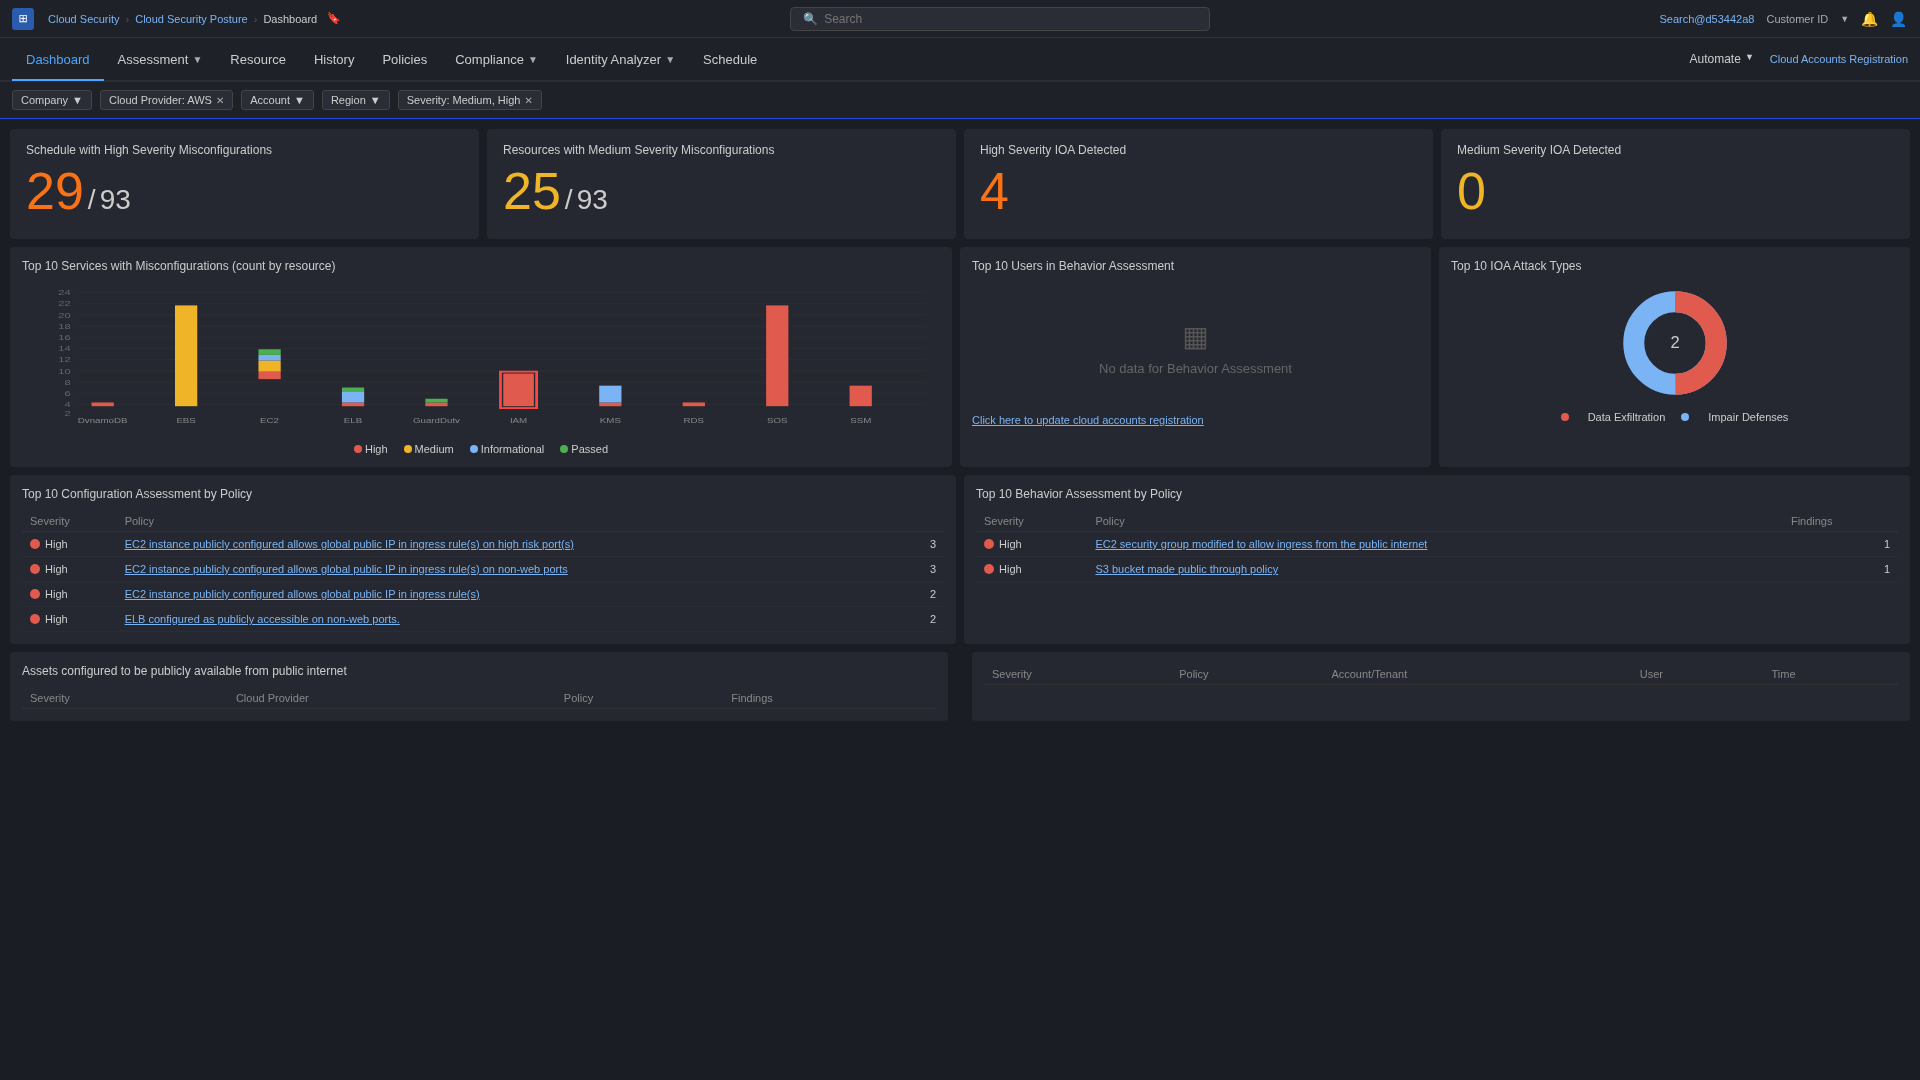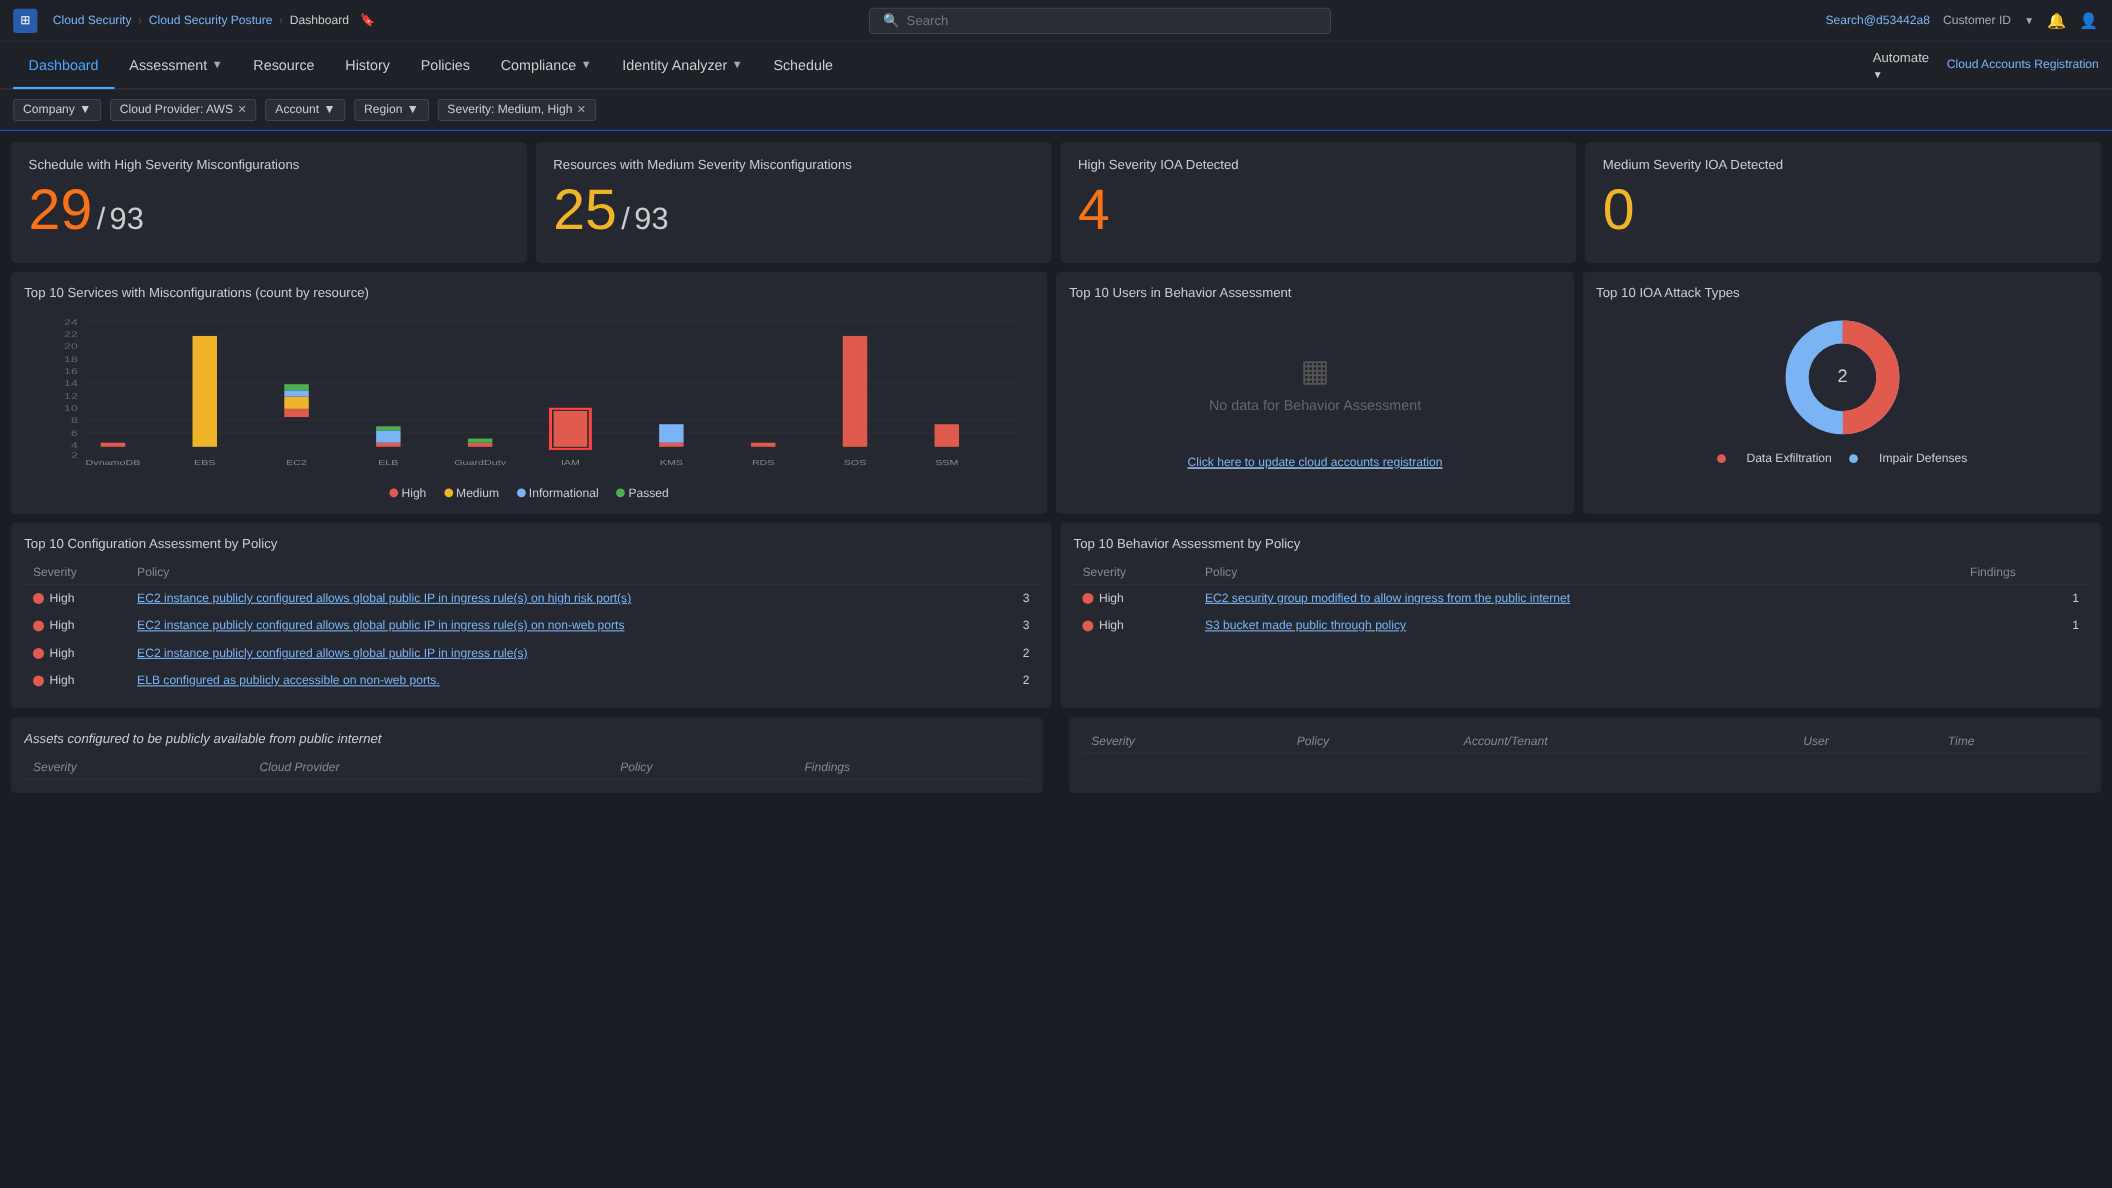--- a/index.html
+++ b/index.html
@@ -19,21 +19,21 @@
     .top-bar-right .customer-id { cursor: pointer; display: flex; align-items: center; gap: 12px; }
     .icon-bell, .icon-user { color: #aaa; font-size: 14px; cursor: pointer; }
 
     
     .nav-bar { background: #1e2128; display: flex; align-items: center; padding: 0 12px; height: 44px; border-bottom: 2px solid #2a2d35; }
     .nav-bar-left { display: flex; align-items: center; gap: 0; }
     .nav-item { padding: 12px 14px; color: #ccc; cursor: pointer; font-size: 13px; display: flex; align-items: center; gap: 4px; border-bottom: 2px solid transparent; margin-bottom: -2px; }
     .nav-item.active { color: #4da6ff; border-bottom: 2px solid #4da6ff; }
     .nav-item .chevron { font-size: 10px; color: #aaa; }
     .nav-bar-right { margin-left: auto; display: flex; align-items: center; gap: 16px; font-size: 12px; color: #ccc; }
-    .nav-bar-right .automate { display: flex; align-items: flex-start; gap: 4px; cursor: pointer; flex-direction: column; }
+    .nav-bar-right .automate { display: flex; align-items: flex-start; gap: 4px; cursor: pointer; }
     .nav-bar-right .cloud-accounts { color: #7ab4f5; cursor: pointer; font-size: 11px; }
 
     
     .filter-bar { background: #1e2128; padding: 8px 12px; display: flex; gap: 8px; border-bottom: 1px solid #1d4ed8; }
     .filter-chip { background: #2a2d35; border: 1px solid #444; border-radius: 3px; padding: 3px 8px; font-size: 11px; color: #ccc; cursor: pointer; display: flex; align-items: center; gap: 4px; }
     .filter-chip .chip-x { color: #aaa; font-size: 10px; }
 
     
     .main { padding: 10px; }
 
@@ -75,21 +75,21 @@
     .policy-table { width: 100%; border-collapse: collapse; }
     .policy-table th { font-size: 11px; color: #888; font-weight: 400; padding: 4px 8px; text-align: left; border-bottom: 1px solid #333; }
     .policy-table td { font-size: 11px; padding: 6px 8px; color: #ccc; border-bottom: 1px solid #2a2d35; vertical-align: middle; }
     .policy-table .policy-link { color: #7ab4f5; text-decoration: underline; cursor: pointer; }
     .severity-dot { width: 10px; height: 10px; border-radius: 50%; display: inline-block; }
     .severity-high { background: #e05a4e; }
     .severity-cell { display: flex; align-items: center; gap: 5px; }
     .findings-count { color: #ccc; text-align: right; }
 
     
-    .assets-row { display: grid; grid-template-columns: 1fr 1fr; gap: 24px; font-style: italic; }
+    .assets-row { display: grid; grid-template-columns: 1fr 1fr; gap: 24px; }
     .assets-card { background: #252830; border-radius: 4px; padding: 12px; }
     .assets-table { width: 100%; border-collapse: collapse; }
     .assets-table th { font-size: 11px; color: #888; font-weight: 400; padding: 4px 8px; text-align: left; border-bottom: 1px solid #333; }
 
     
     .policy-scroll { max-height: 180px; overflow-y: auto; }
     .policy-scroll::-webkit-scrollbar { width: 4px; }
     .policy-scroll::-webkit-scrollbar-track { background: #1e2128; }
     .policy-scroll::-webkit-scrollbar-thumb { background: #444; border-radius: 2px; }
 
@@ -299,21 +299,21 @@
         <span><span class="legend-dot" style="background:#4caf50;"></span>Passed</span>
       </div>
     </div>
 
     <div class="chart-card">
       <div class="chart-title">Top 10 Users in Behavior Assessment</div>
       <div class="no-data">
         <span class="no-data-icon">▦</span>
         <span>No data for Behavior Assessment</span>
       </div>
-      <div style="text-align:center;text-decoration:underline;">
+      <div style="text-align:left;">
         <span class="update-link">Click here to update cloud accounts registration</span>
       </div>
     </div>
 
     <div class="chart-card">
       <div class="chart-title">Top 10 IOA Attack Types</div>
       <div class="donut-area">
         <svg viewBox="0 0 160 160" width="130" height="130">
 
           <circle cx="80" cy="80" r="55" fill="none" stroke="#7ab4f5" stroke-width="28"></circle>

